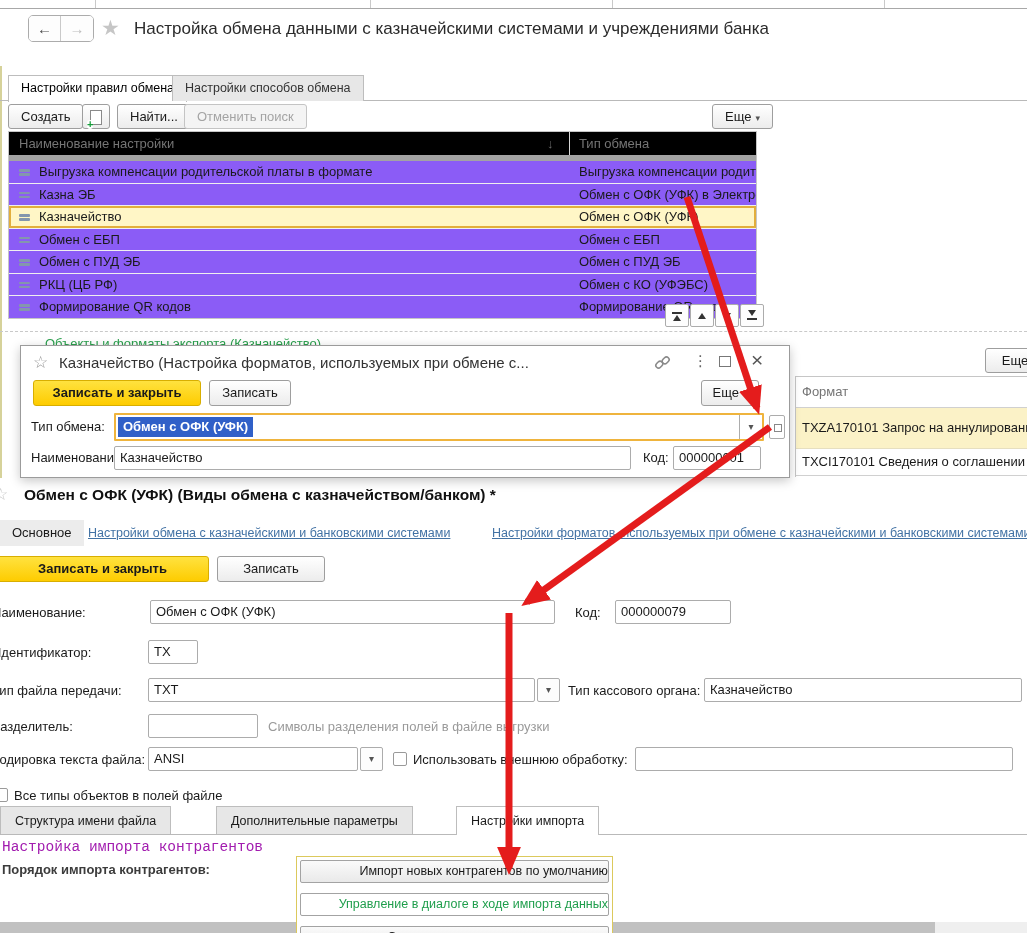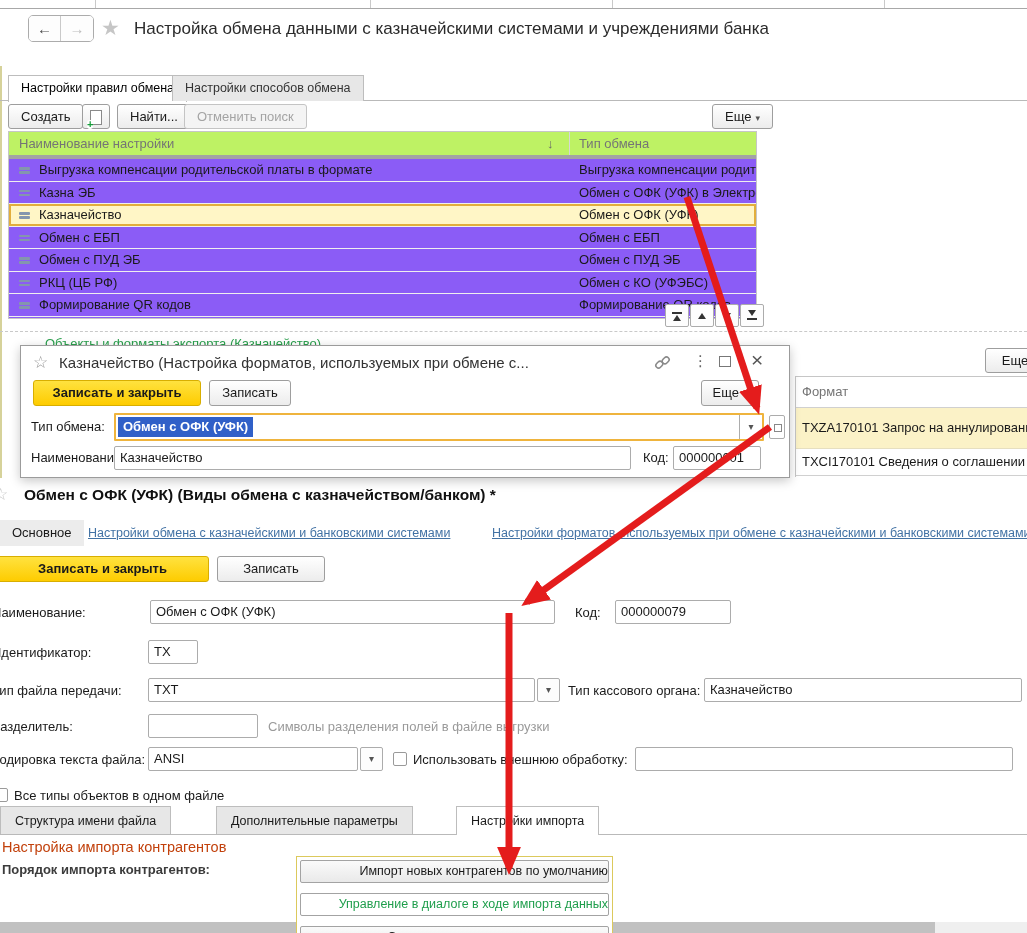--- a/index.html
+++ b/index.html
@@ -24,21 +24,21 @@
   
   .btn{height:25px;line-height:23px;padding:0 12px;background:linear-gradient(#ffffff,#ececec);
        border:1px solid #9e9e9e;border-radius:3px;font-size:13px;color:#1a1a1a;text-align:center;box-sizing:border-box;cursor:pointer;}
   .btn.disabled{color:#a4a4a4;background:#f4f4f4;border-color:#c4c4c4;}
   .btn .caret{font-size:9px;color:#555;margin-left:4px;}
   .iconbtn{width:28px;}
   .icon-doc{display:inline-block;width:10px;height:13px;border:1px solid #8a8a8a;background:#fff;position:relative;vertical-align:middle;}
   .icon-doc::after{content:"+";position:absolute;left:-4px;bottom:-5px;color:#169e3a;font-weight:bold;font-size:11px;background:#fff;border-radius:6px;line-height:9px;}
   
   .grid{left:8px;top:131px;width:749px;height:188px;border:1px solid #c6c6c6;box-sizing:border-box;overflow:hidden;background:#fff;}
-  .ghead{position:relative;height:23px;line-height:23px;color:#757575;border-bottom:4px solid #a3a3a3;background:#bef264;}
+  .ghead{position:relative;height:23px;line-height:23px;color:#757575;border-bottom:6px solid #a3a3a3;background:#000000;}
   .ghead .c1{position:absolute;left:10px;}
   .ghead .sort{position:absolute;left:538px;color:#6a6a6a;}
   .ghead .vsep{position:absolute;left:560px;top:0;width:1px;height:23px;background:#d6d6d6;}
   .ghead .c2{position:absolute;left:570px;}
   .grow{position:relative;height:22.5px;line-height:22.5px;border-bottom:1px solid #efefef;background:#8b5cf6;box-sizing:border-box;}
   .grow .ic{position:absolute;left:10px;top:8px;width:11px;height:7px;}
   .grow .ic i{display:block;height:2.5px;background:#8496ad;border-radius:1px;margin-bottom:1.5px;}
   .grow .n{position:absolute;left:30px;white-space:nowrap;}
   .grow .t{position:absolute;left:570px;white-space:nowrap;}
   .grow.sel{background:#fff6c6;box-shadow:inset 0 0 0 2px #e2ae3c;}
@@ -88,21 +88,21 @@
   .lnk{position:absolute;top:46px;font-size:12.5px;color:#4272a4;text-decoration:underline;white-space:nowrap;cursor:pointer;}
   .w3 .b-sc{position:absolute;left:-4px;top:76px;width:213px;height:26px;line-height:24px;}
   .w3 .b-s{position:absolute;left:217px;top:76px;width:108px;height:26px;line-height:24px;}
   .w3 .lab{position:absolute;left:-8px;white-space:nowrap;}
   .ddbtn{position:absolute;width:23px;height:24px;border:1px solid #acacac;border-radius:2px;background:#fdfdfd;text-align:center;line-height:22px;font-size:10px;color:#555;box-sizing:border-box;cursor:pointer;}
   .hint{position:absolute;color:#9a9a9a;white-space:nowrap;}
   .cb{position:absolute;width:14px;height:14px;border:1px solid #9a9a9a;border-radius:2px;background:#fff;box-sizing:border-box;cursor:pointer;}
   .btab{position:absolute;top:326px;height:28px;line-height:28px;padding:0 14px;font-size:12.5px;border:1px solid #bdbdbd;border-bottom:none;background:#e7e7e7;white-space:nowrap;box-sizing:border-box;}
   .btab.active{background:#fff;z-index:2;height:29px;}
   .w3 .tabline2{position:absolute;left:0;top:354px;width:1027px;height:1px;background:#b9b9b9;}
-  .w3 .ghdr{position:absolute;left:2px;top:359px;color:#c2410c;font-size:14.5px;white-space:nowrap;}
+  .w3 .ghdr{position:absolute;left:2px;top:359px;color:#a21caf;font-size:14.5px;white-space:nowrap;font-family:Liberation Mono, monospace;}
   .w3 .blbl{position:absolute;left:2px;top:382px;font-weight:bold;color:#3c3c3c;}
   .optwrap{position:absolute;left:296px;top:376px;width:317px;padding:3px 3px 2px 3px;border:1px solid #dcc95c;box-sizing:border-box;background:#fff;}
   .opt{height:21px;line-height:20px;text-align:right;border:1px solid #a3a3a3;border-radius:2px;margin-bottom:10px;font-size:12.5px;background:linear-gradient(#fafafa,#e9e9e9);cursor:pointer;white-space:nowrap;overflow:hidden;}
   .opt.sel{background:#fff;color:#1f9e4c;}
   
   .hscroll{left:0;top:922px;width:1027px;height:11px;background:#efefef;}
   .hthumb{position:absolute;left:0;top:0;width:935px;height:11px;background:#c1c1c1;cursor:pointer;}
   
   .arrows{left:0;top:0;z-index:50;pointer-events:none;}
 </style>
@@ -296,21 +296,21 @@
     <span class="hint" style="left:268px;top:239px">Символы разделения полей в файле выгрузки</span>
 
     <span class="lab" style="top:272px">Кодировка текста файла:</span>
     <div class="inp abs" style="left:148px;top:267px;width:210px">ANSI</div>
     <span class="ddbtn" style="left:360px;top:267px">▾</span>
     <span class="cb" style="left:393px;top:272px"></span>
     <span class="abs" style="left:413px;top:272px">Использовать внешнюю обработку:</span>
     <div class="inp abs" style="left:635px;top:267px;width:378px"></div>
 
     <span class="cb" style="left:-6px;top:308px"></span>
-    <span class="abs" style="left:14px;top:308px">Все типы объектов в одном файле</span>
+    <span class="abs" style="left:14px;top:308px">Все типы объектов в полей файле</span>
 
     <div class="btab" style="left:0">Структура имени файла</div>
     <div class="btab" style="left:216px">Дополнительные параметры</div>
     <div class="btab active" style="left:456px">Настройки импорта</div>
     <div class="tabline2"></div>
 
     <div class="ghdr">Настройка импорта контрагентов</div>
     <div class="blbl">Порядок импорта контрагентов:</div>
     <div class="optwrap">
       <div class="opt">Импорт новых контрагентов по умолчанию</div>

